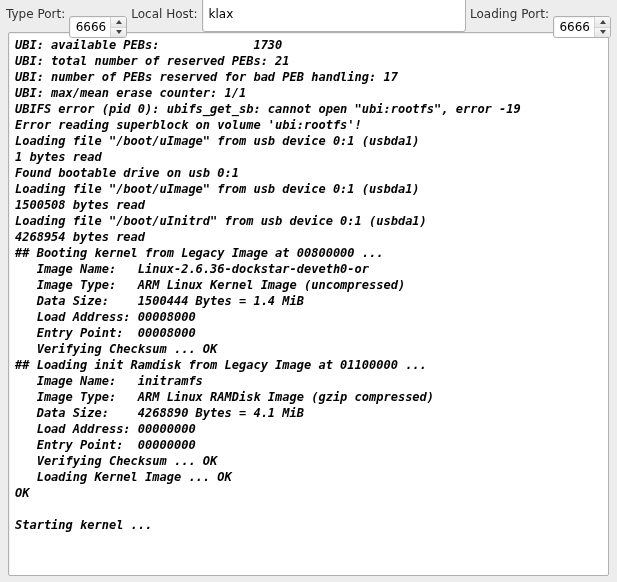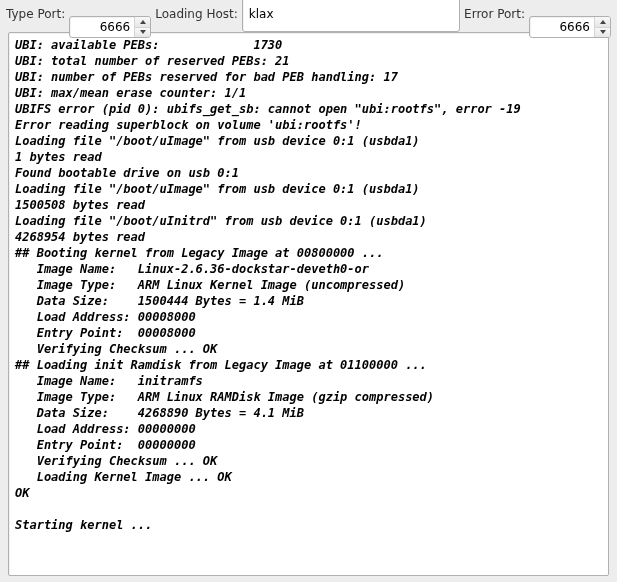--- a/index.html
+++ b/index.html
@@ -24,21 +24,21 @@
     color: #333;
   }
   .spin {
     display: flex;
     align-items: stretch;
     background: #fff;
     border: 1px solid #b0b0b0;
     border-radius: 3px;
     height: 22px;
     box-shadow: inset 1px 1px 0 rgba(0,0,0,.05);
-    padding-left: 24px;
+    padding-left: 0;
     margin-top: 26px;
   }
   .spin input {
     border: none;
     outline: none;
     background: transparent;
     font-family: inherit;
     font-size: 12px;
     width: 40px;
     text-align: right;
@@ -120,26 +120,26 @@
     <div class="buttons">
       <button>
           <span class="arrow up"></span>
         </button>
       <button>
           <span class="arrow down"></span>
         </button>
     </div>
   </div>
 
-  <label>Loading Host:</label>
+  <label>Local Host:</label>
   <div class="textfield">
     <input type="text" value="klax" style="">
   </div>
 
-  <label>Error Port:</label>
+  <label>Loading Port:</label>
   <div class="spin">
     <input type="text" value="6666" style="">
     <div class="buttons">
       <button>
           <span class="arrow up"></span>
         </button>
       <button>
           <span class="arrow down"></span>
         </button>
     </div>

